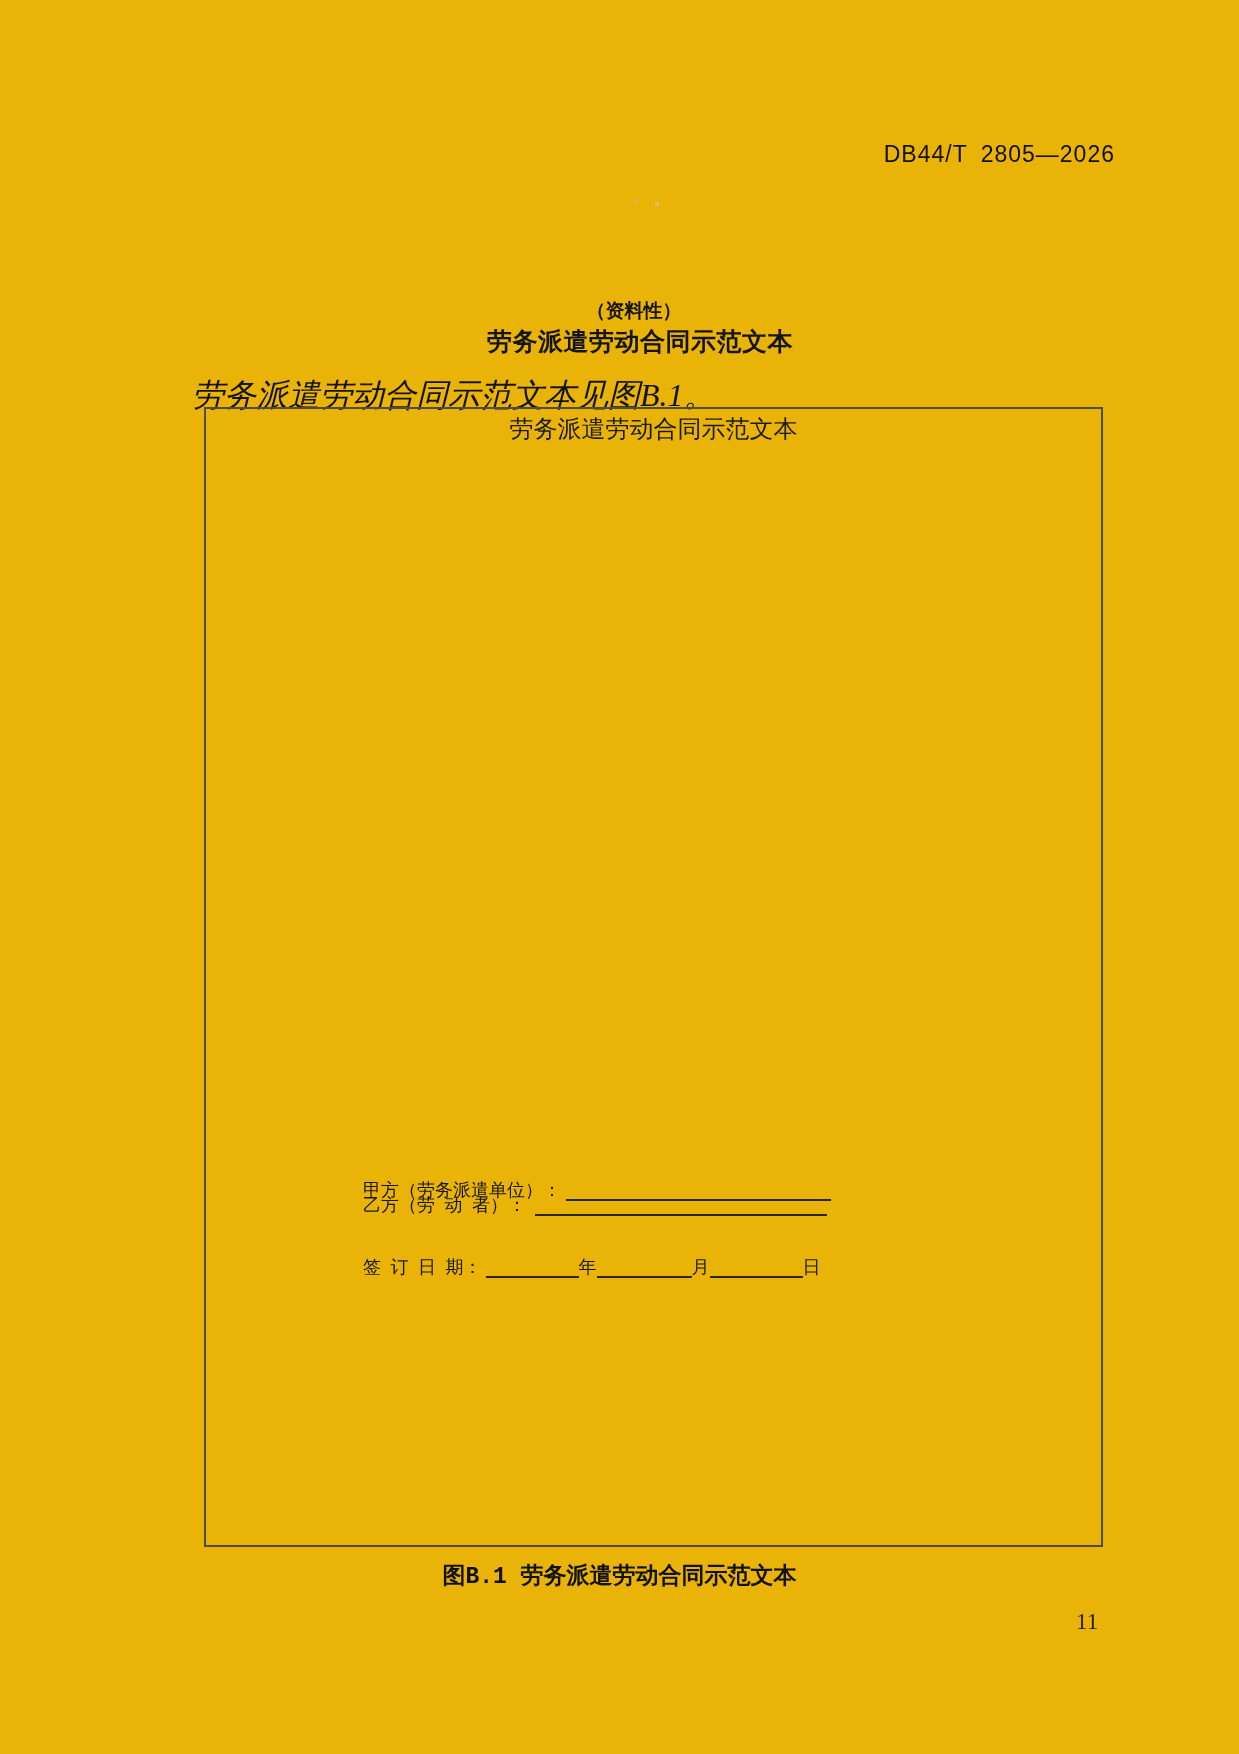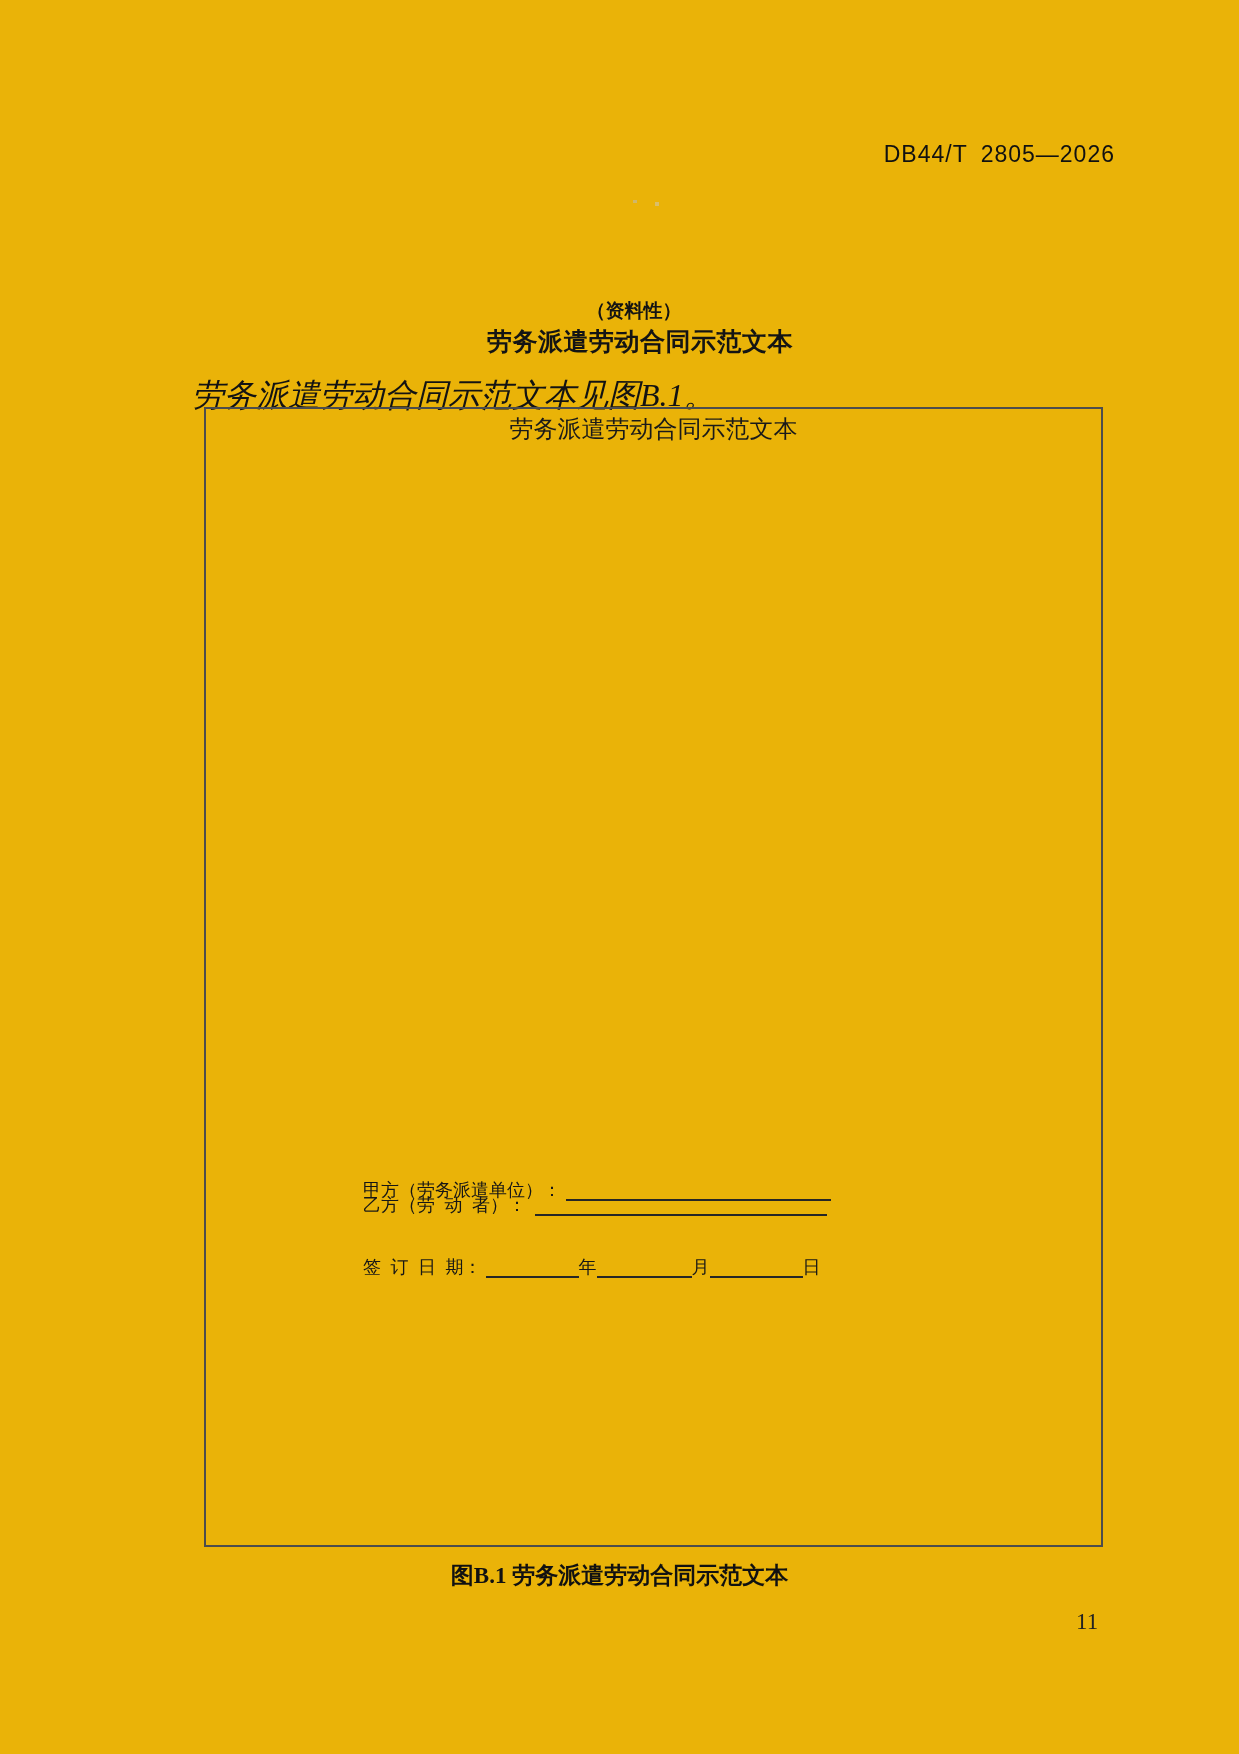--- a/index.html
+++ b/index.html
@@ -73,21 +73,21 @@
   }
   .blank-a{width:265px;margin-left:5px;}
   .blank-b{width:292px;margin-left:9px;}
   .blank-y{width:93px;margin-left:4px;}
   .blank-m{width:95px;}
   .blank-d{width:93px;}
   
   .fig-caption{
     position:absolute;left:0;top:1560px;width:1239px;
     text-align:center;
-    font-family:Liberation Serif, serif;font-weight:bold;
+    font-family:Liberation Mono, monospace;font-weight:bold;
     font-size:23px;color:#111;white-space:nowrap;
   }
   .page-number{
     position:absolute;left:1076px;top:1609px;
     font-size:23px;color:#222;
   }
 </style>
 </head>
 <body>
 

